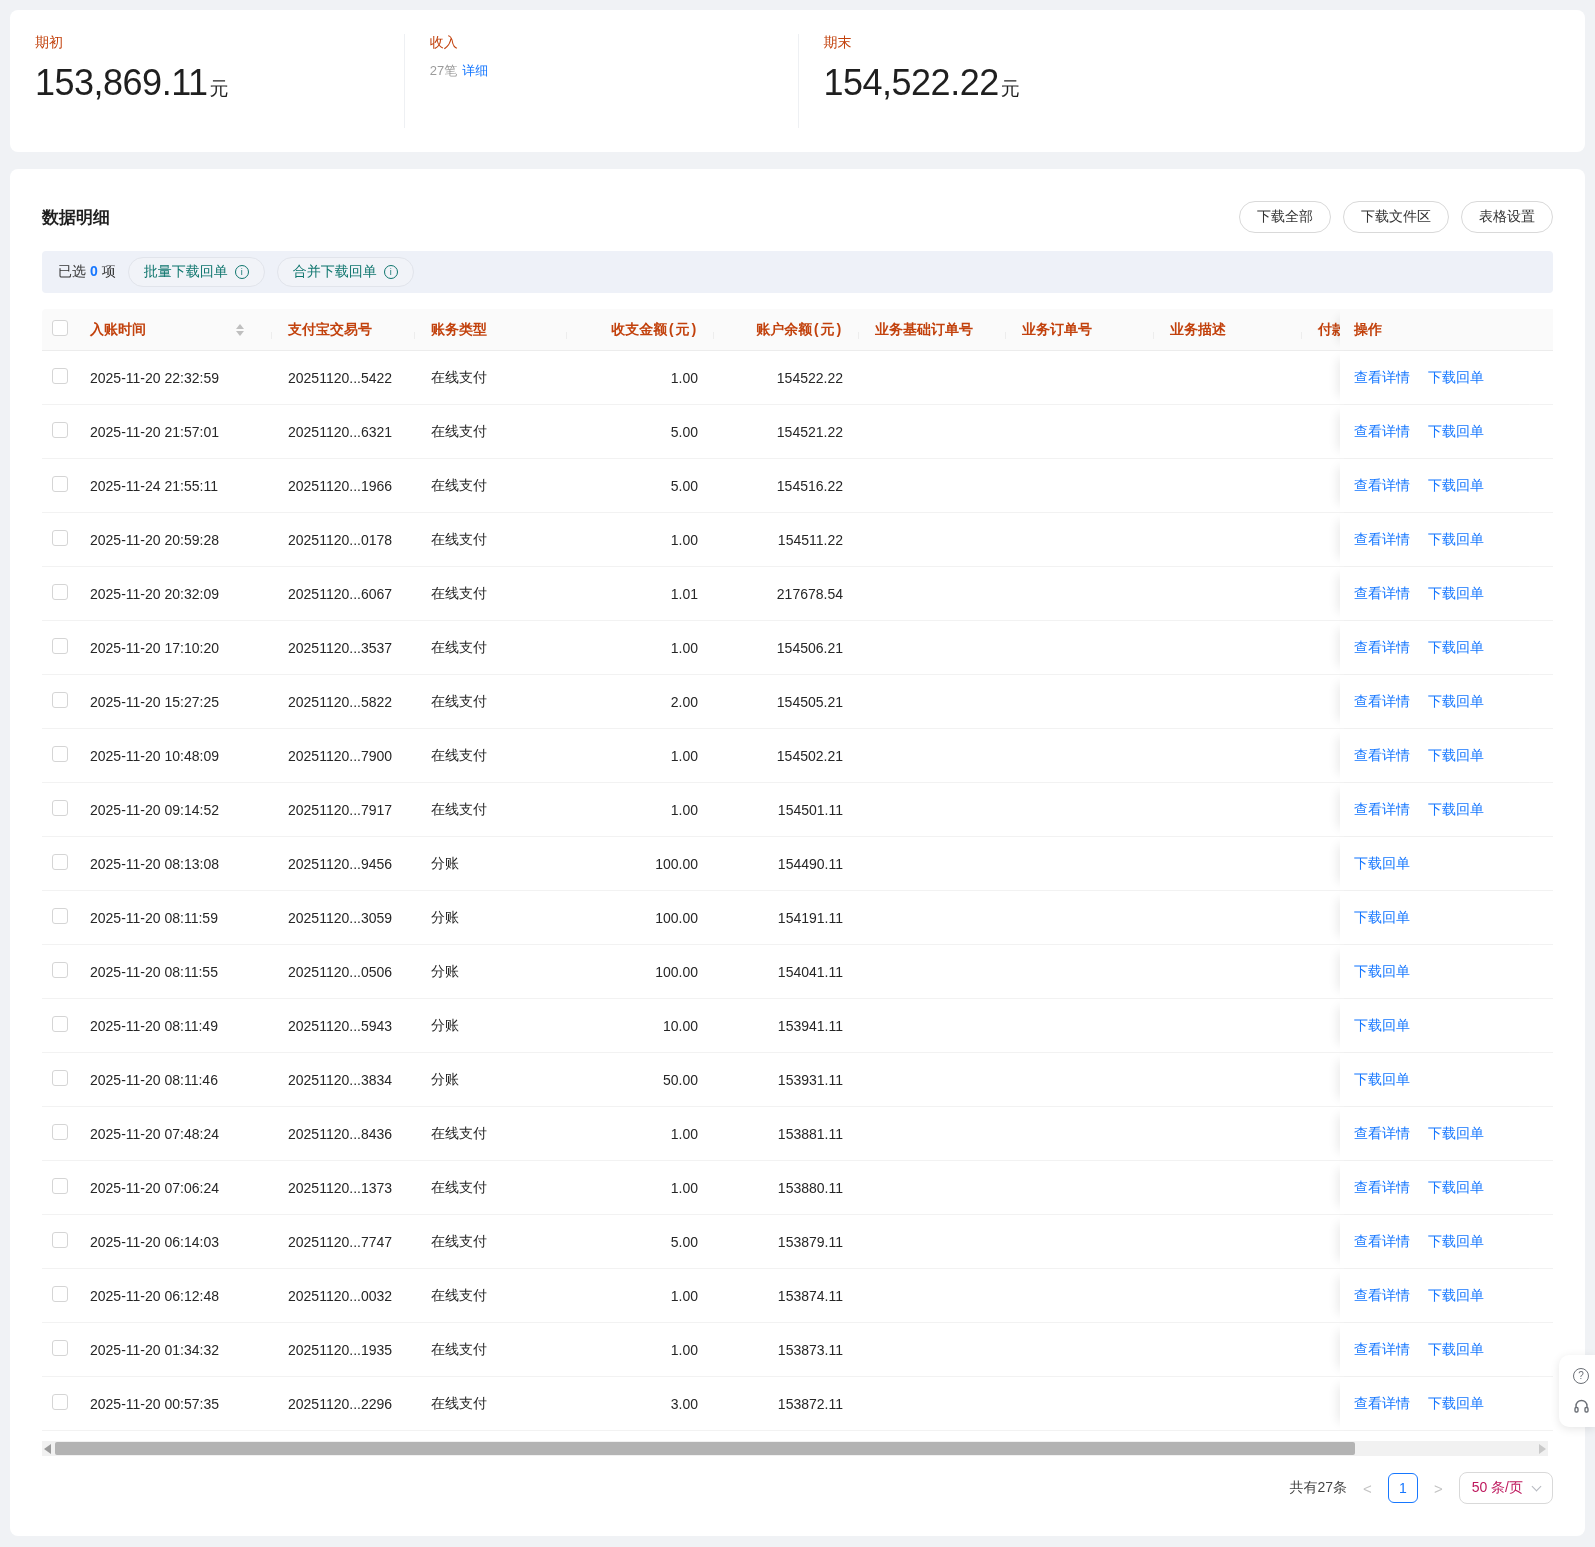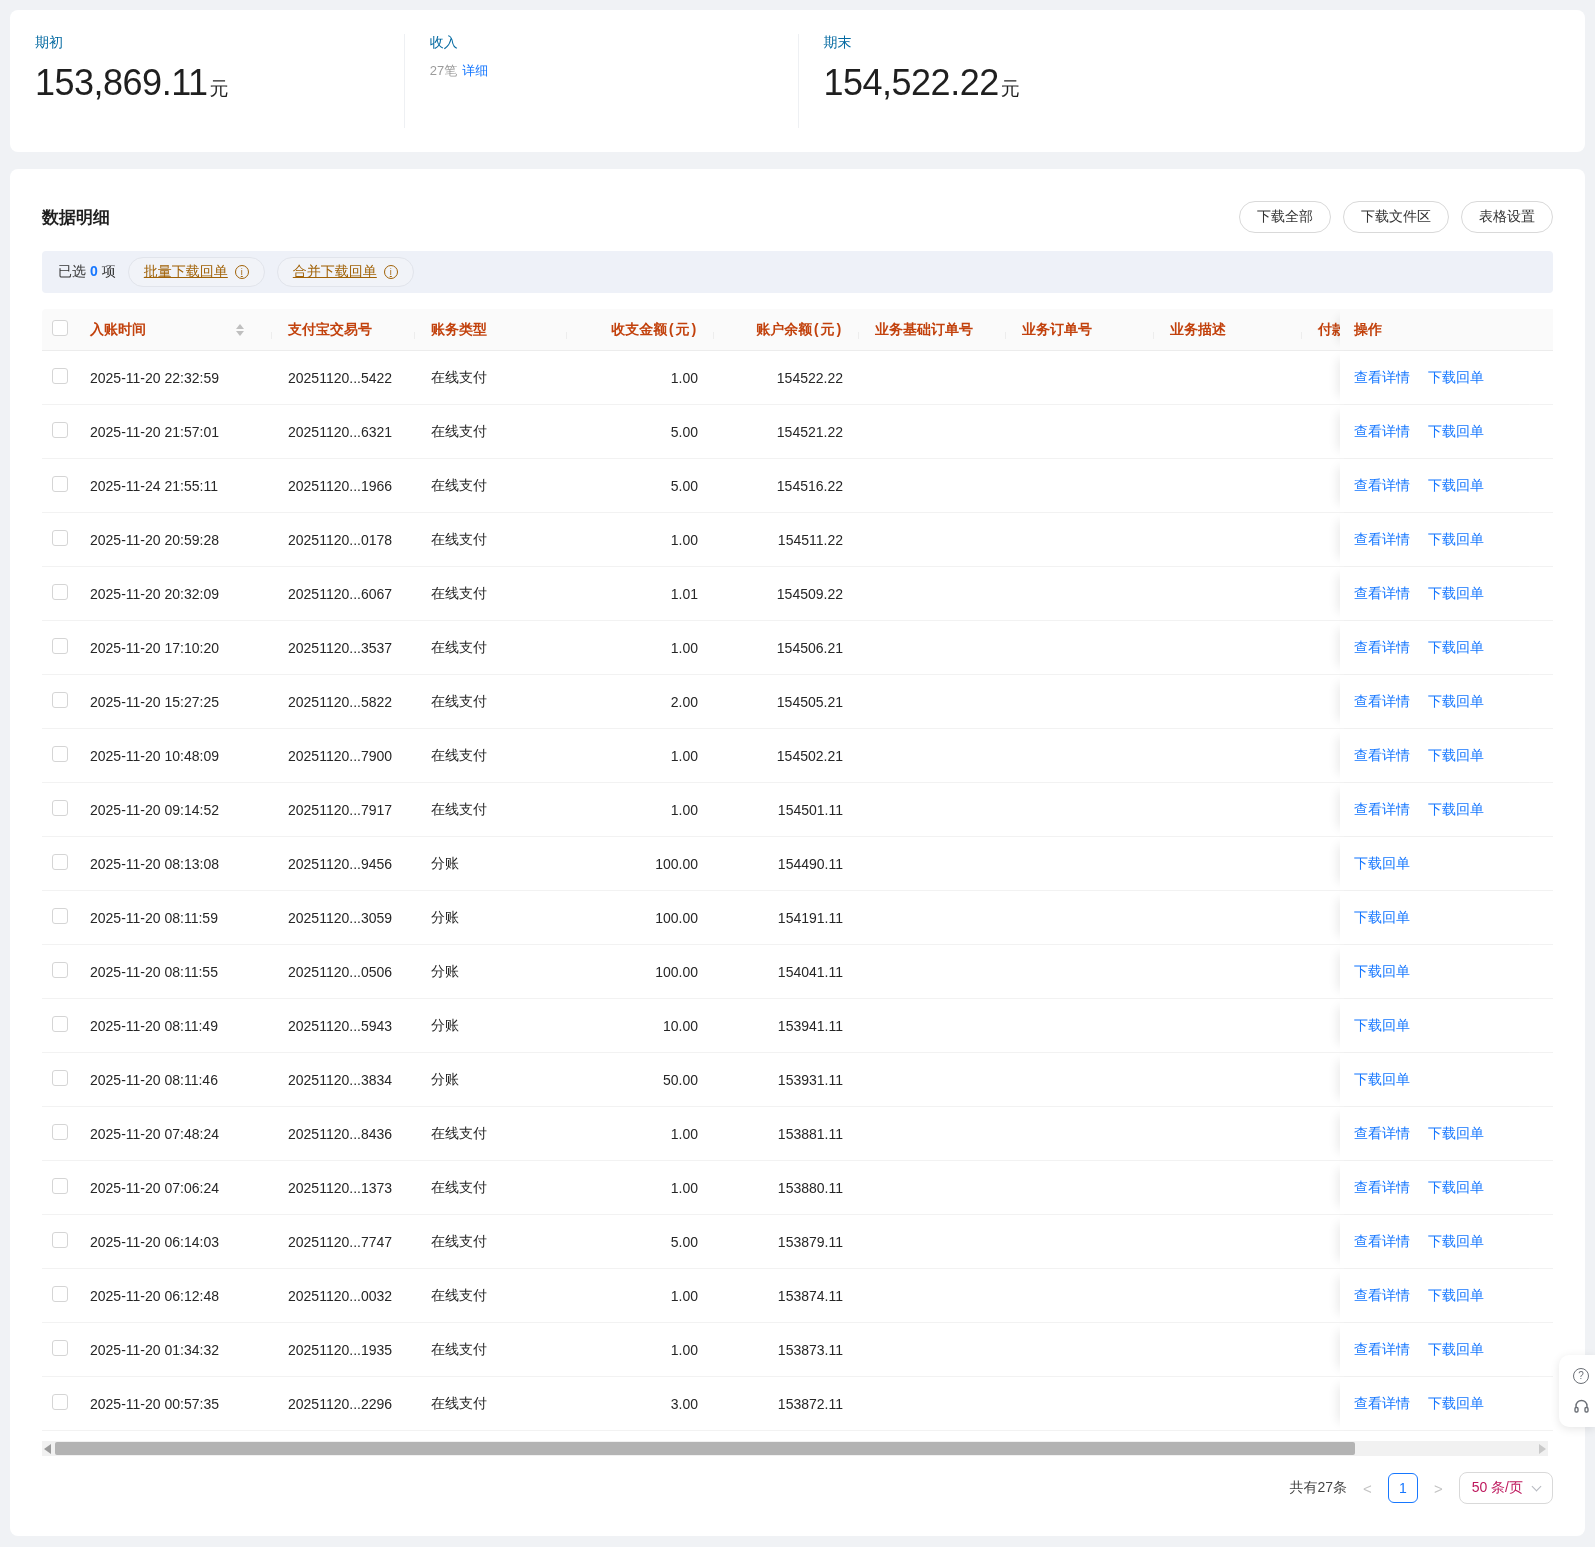--- a/index.html
+++ b/index.html
@@ -9,21 +9,21 @@
     font-family:"Liberation Sans","DejaVu Sans",sans-serif;
     font-size:14px; color:#262626;
     padding:10px; position:relative; overflow:hidden;
   }
   .card { background:#fff; border-radius:8px; }
 
   
   .summary { display:flex; padding:24px 0; margin-bottom:17px; }
   .sum-col { width:25%; padding:0 25px; }
   .sum-col + .sum-col { border-left:1px solid #eef0f3; }
-  .sum-label { font-size:14px; color:#0369a1; margin-bottom:10px; }
+  .sum-label { font-size:14px; color:#c2410c; margin-bottom:10px; }
   .sum-value { font-size:36px; font-weight:500; color:#1f1f1f; letter-spacing:-0.5px; }
   .sum-unit { font-size:19px; font-weight:400; margin-left:2px; }
   .sum-sub { margin-top:8px; font-size:13px; color:#9b9b9b; min-height:16px; }
   .sum-sub a { color:#1677ff; text-decoration:none; margin-left:5px; }
 
   
   .panel { padding:32px; position:relative; }
   .panel-head { display:flex; justify-content:space-between; align-items:center; }
   .panel-title { font-size:17px; font-weight:600; color:#1f1f1f; }
   .toolbar { display:flex; gap:12px; }
@@ -34,22 +34,22 @@
   }
 
   .sel-bar {
     margin-top:18px; background:#eef1f8; border-radius:4px; height:42px;
     display:flex; align-items:center; padding:0 16px; gap:12px;
   }
   .sel-text { color:#333; font-weight:500; }
   .sel-count { color:#1677ff; font-weight:700; margin:0 4px; }
   .pill-disabled {
     height:30px; padding:0 15px; border:1px solid #e1e4eb; border-radius:15px;
-    background:#f1f3f8; color:#a16207; display:inline-flex; align-items:center;
-    gap:7px; font-size:14px; cursor:not-allowed;text-decoration:underline;
+    background:#f1f3f8; color:#0f766e; display:inline-flex; align-items:center;
+    gap:7px; font-size:14px; cursor:not-allowed;
   }
   .info-icon {
     width:14px; height:14px; border:1px solid currentColor; border-radius:50%;
     display:inline-flex; align-items:center; justify-content:center;
     font-size:9px; line-height:1;
   }
 
   
   .table { margin-top:16px; position:relative; }
   .trow { display:flex; position:relative; background:#fff; height:54px;
@@ -258,21 +258,21 @@
           <a class="link">查看详情</a>
           <a class="link">下载回单</a>
         </div>
       </div>
       <div class="trow">
         <div class="cell c0"><span class="checkbox" style="display: inline-block;"></span></div>
         <div class="cell c1">2025-11-20 20:32:09</div>
         <div class="cell c2">20251120...6067</div>
         <div class="cell c3">在线支付</div>
         <div class="cell c4">1.01</div>
-        <div class="cell c5">154509.22</div>
+        <div class="cell c5">217678.54</div>
         <div class="cell c6"></div>
         <div class="cell c7"></div>
         <div class="cell c8"></div>
         <div class="cell c9"></div>
         <div class="op-cell">
           <a class="link">查看详情</a>
           <a class="link">下载回单</a>
         </div>
       </div>
       <div class="trow">

